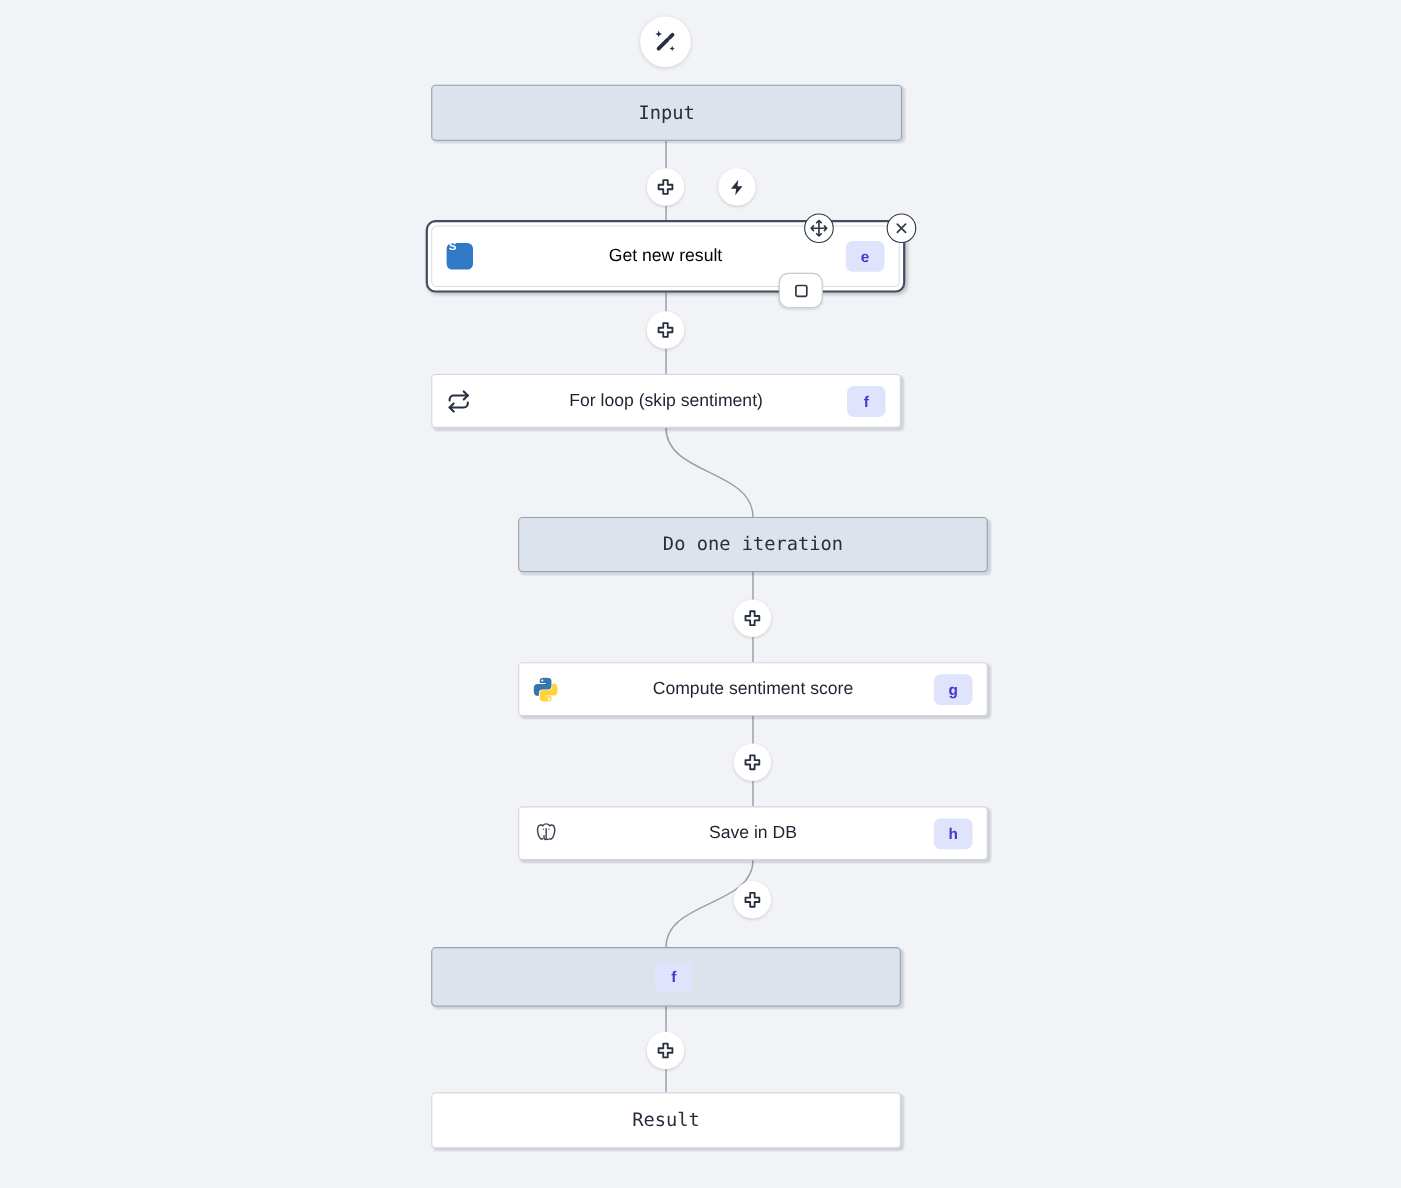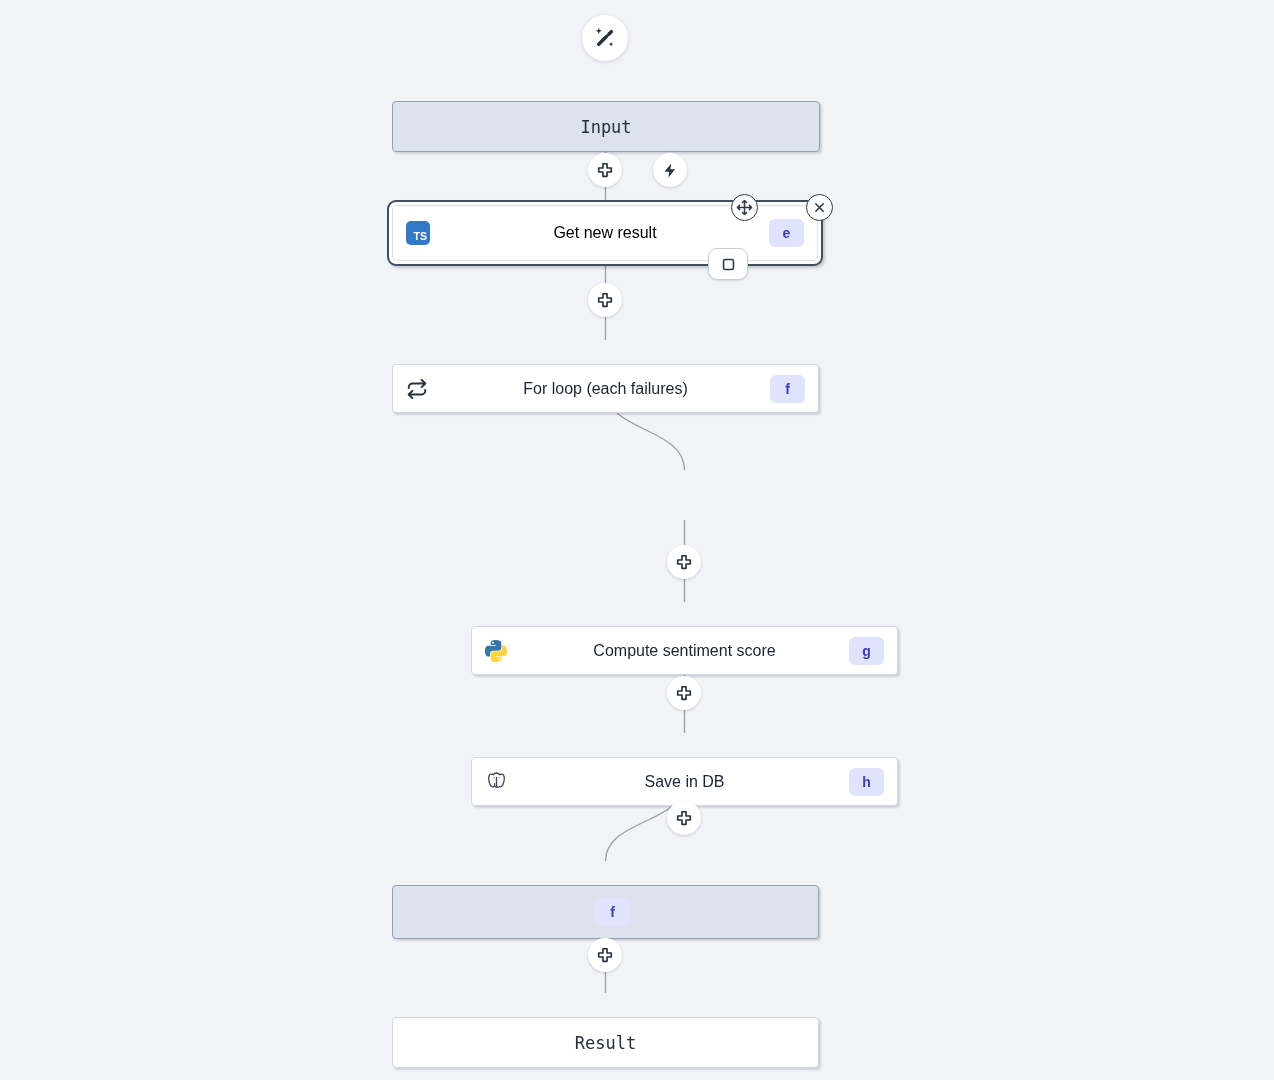--- a/index.html
+++ b/index.html
@@ -9,21 +9,21 @@
     --ts-blue:#3178c6; --python-blue:#3776ab; --python-yellow:#ffd43b;
   }
   html,body{margin:0;padding:0;}
   #canvas{position:relative;width:1274px;height:1080px;background:var(--background);
     overflow:hidden;font-family:"Liberation Sans","DejaVu Sans",sans-serif;}
   #edges{position:absolute;left:0;top:0;z-index:0;pointer-events:none;}
   #edges path{stroke:var(--edge);stroke-width:1.3;fill:none;}
 
   .node{position:absolute;z-index:1;display:flex;align-items:center;justify-content:center;
     border-radius:4px;box-shadow:2px 2px 2px rgba(30,40,60,.16);font-size:16px;color:#1b2430;
-    cursor:pointer;box-sizing:border-box;margin-top:24px;}
+    cursor:pointer;box-sizing:border-box;}
   .plain{background:var(--node-bg);border:1px solid var(--node-border);}
   .virtual{background:var(--virtual-bg);border:1px solid var(--virtual-border);
     font-family:"DejaVu Sans Mono","Liberation Mono",monospace;font-size:17px;color:#252e3d;}
   .mono{font-family:"DejaVu Sans Mono","Liberation Mono",monospace;font-size:17px;color:#252e3d;}
   .node-label{white-space:nowrap;}
   .icon-left{position:absolute;left:13px;top:50%;transform:translateY(-50%);display:flex;}
   .badge{position:absolute;right:13px;top:50%;transform:translateY(-50%);
     width:35px;height:28px;border-radius:6px;background:var(--badge-bg);color:var(--badge-text);
     font-weight:700;font-size:14px;display:flex;align-items:center;justify-content:center;
     font-family:"Liberation Sans","DejaVu Sans",sans-serif;}
@@ -40,21 +40,21 @@
   .plus-btn{width:34px;height:34px;}
   .wand-btn{left:582px;top:15px;width:46px;height:46px;box-shadow:0 1px 4px rgba(0,0,0,.14);}
   .bolt-btn{left:653px;top:153px;width:34px;height:34px;}
   .ctrl-btn{width:27px;height:27px;border:1.8px solid #2d3748;box-sizing:border-box;box-shadow:none;}
   .stop-btn{position:absolute;z-index:4;left:708px;top:248px;width:38px;height:30px;
     background:#fff;border:1px solid #c6ccd4;border-radius:9px;display:flex;align-items:center;
     justify-content:center;cursor:pointer;box-shadow:0 1px 2px rgba(0,0,0,.10);}
 
   .ts-ico{width:24px;height:24px;border-radius:5px;background:var(--ts-blue);color:#fff;
     display:flex;align-items:flex-end;justify-content:flex-end;font-weight:700;font-size:10.5px;
-    padding:0;box-sizing:border-box;}
+    padding:12px;box-sizing:border-box;}
   .ts-ico span{margin:0 3px 3px 0;letter-spacing:0;}
   svg .ink-s{stroke:var(--ink);}
   svg .ink-f{fill:var(--ink);}
 </style>
 </head>
 <body>
 
 <div id="canvas">
 
   <svg id="edges" width="1274" height="1080" viewBox="0 0 1274 1080">
@@ -138,24 +138,27 @@
 
   <div class="node plain" style="left:392px;top:340px;width:427px;height:49px;">
     <span class="icon-left">
       <svg width="22" height="22" viewBox="0 0 24 24" fill="none" class="ink-s" stroke="#27303f" stroke-width="2.1" stroke-linecap="round" stroke-linejoin="round">
         <path d="m17 2 4 4-4 4"></path>
           <path d="M3 11v-1a4 4 0 0 1 4-4h14"></path>
           <path d="m7 22-4-4 4-4"></path>
           <path d="M21 13v1a4 4 0 0 1-4 4H3"></path>
       </svg>
     </span>
-    <span class="node-label">For loop (each failures)</span>
+    <span class="node-label">For loop (skip sentiment)</span>
     <span class="badge">f</span>
   </div>
 
+  <div class="node virtual" style="left:471px;top:470px;width:427px;height:50px;">
+    <span class="node-label">Do one iteration</span>
+  </div>
 
   <div class="circle-btn plus-btn" style="left:667px;top:545px;">
     <span style="display:flex;">
       <svg width="18" height="18" viewBox="0 0 24 24">
           <path d="M9.3 3.6h5.4v5.7h5.7v5.4h-5.7v5.7H9.3v-5.7H3.6V9.3h5.7z" fill="#fff" class="ink-s" stroke-width="2.2" stroke-linejoin="round"></path>
         </svg>
     </span>
   </div>
 
   <div class="node plain" style="left:471px;top:602px;width:427px;height:49px;">

